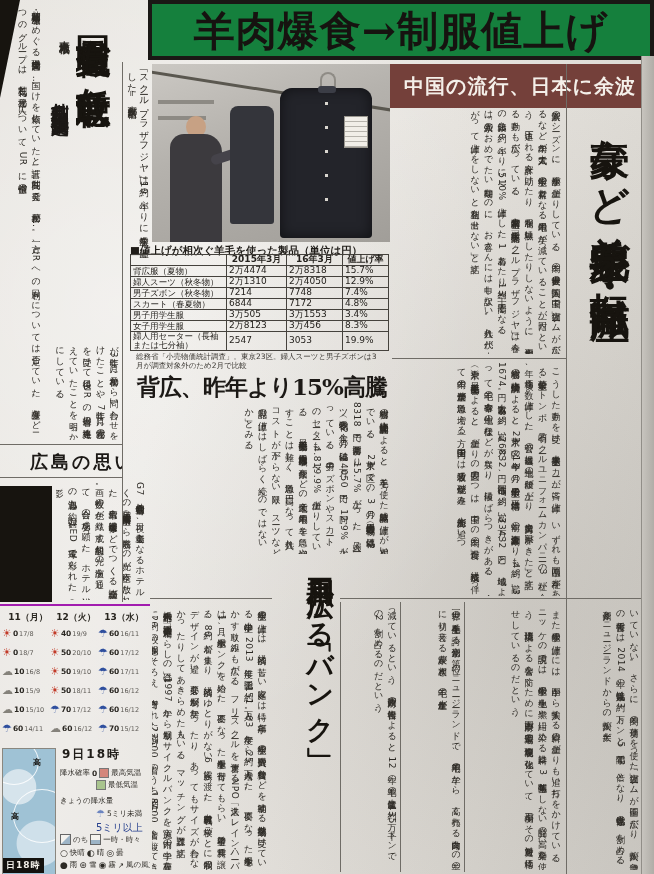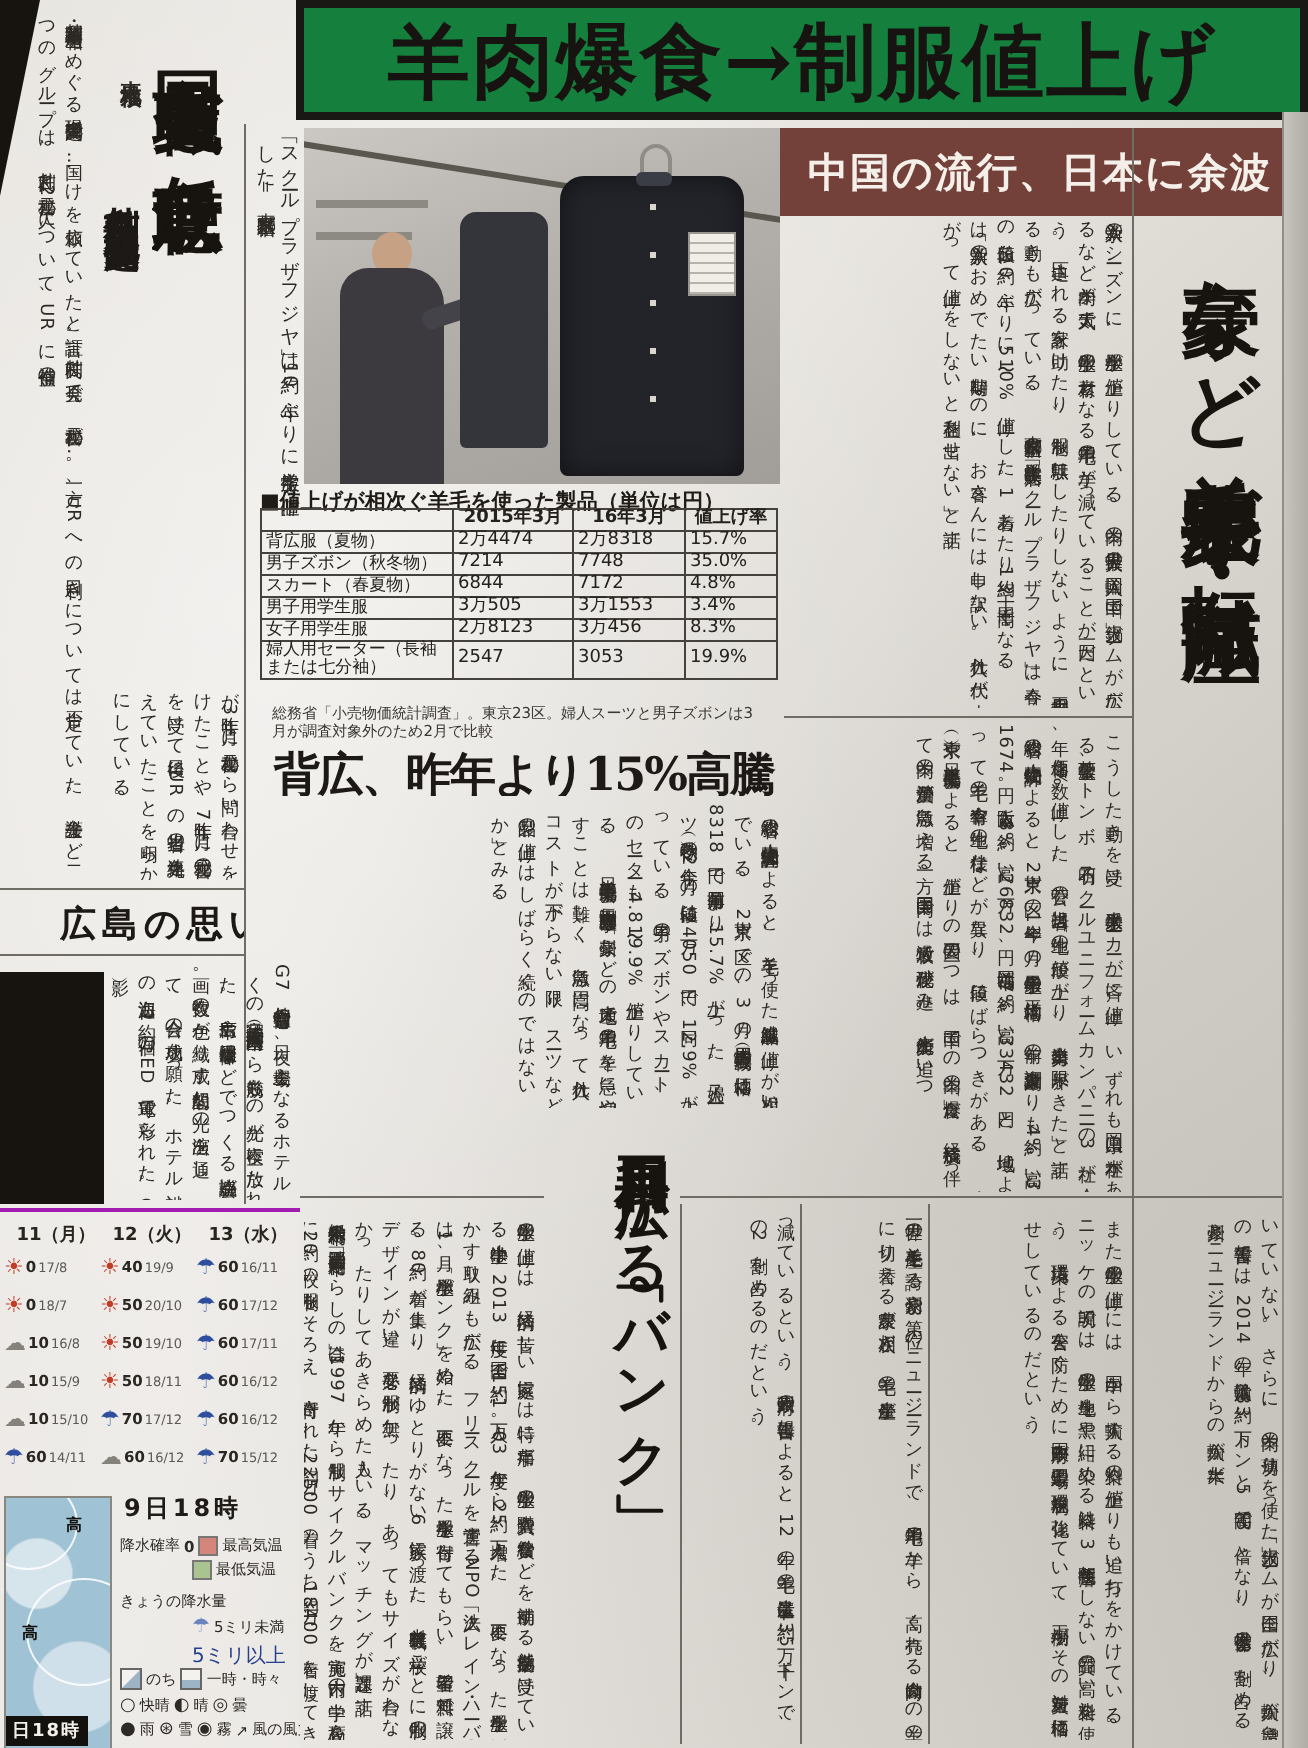--- a/index.html
+++ b/index.html
@@ -309,24 +309,30 @@
       <th>16年3月</th>
       <th>値上げ率</th>
     </tr>
     <tr>
           <td class="lbl">背広服（夏物）</td>
           <td class="num">2万4474</td>
           <td class="num">2万8318</td>
           <td class="num">15.7%</td>
         </tr>
     <tr>
+          <td class="lbl">婦人スーツ（秋冬物）</td>
+          <td class="num">2万1310</td>
+          <td class="num">2万4050</td>
+          <td class="num">12.9%</td>
+        </tr>
+    <tr>
           <td class="lbl">男子ズボン（秋冬物）</td>
           <td class="num">7214</td>
           <td class="num">7748</td>
-          <td class="num">35.0%</td>
+          <td class="num">7.4%</td>
         </tr>
     <tr>
           <td class="lbl">スカート（春夏物）</td>
           <td class="num">6844</td>
           <td class="num">7172</td>
           <td class="num">4.8%</td>
         </tr>
     <tr>
           <td class="lbl">男子用学生服</td>
           <td class="num">3万505</td>

